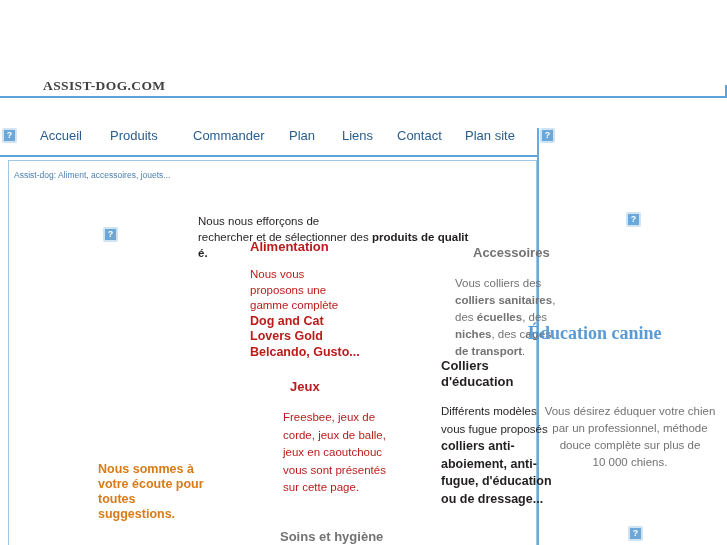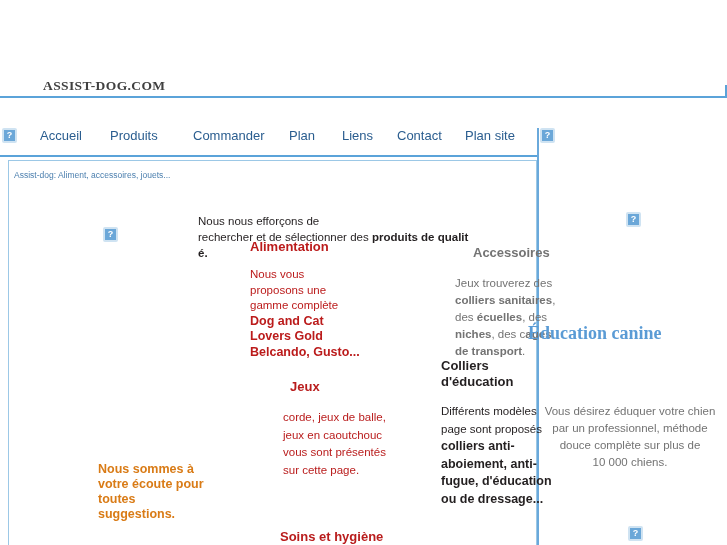--- a/index.html
+++ b/index.html
@@ -135,21 +135,21 @@
     font-size: 13px;
     white-space: nowrap;
   }
   .body-sm { font-size: 11.5px; }
 
   .c-black { color: #231f20; }
   .c-red   { color: #bb1b1b; }
   .c-blue  { color: #737373; margin-top: 16px; }
   .c-green { color: #b91c1c; }
   .c-orange{ color: #d97b16; }
-  .c-navy  { color: #b91c1c; }
+  .c-navy  { color: #737373; }
   .c-eduhd { color: #5a9bd5; }
 
   .bold { font-weight: bold; }
 </style>
 </head>
 <body>
 
 <div id="site-header">
   <div id="site-title">ASSIST-DOG.COM</div>
   <div id="header-rule"></div>
@@ -190,50 +190,51 @@
   <div>Nous vous</div>
   <div>proposons une</div>
   <div>gamme complète</div>
   <div class="bold" style="font-size:12.5px">Dog and Cat</div>
   <div class="bold" style="font-size:12.5px">Lovers Gold</div>
   <div class="bold" style="font-size:12.5px">Belcando, Gusto...</div>
 </div>
 
 <div class="txt-block heading c-blue" style="left:473px; top:229px; width:124px;">Accessoires</div>
 <div class="txt-block c-blue body-sm" style="left:455px; top:259px; width:160px; line-height:17px;">
-  <div>Jeux trouverez des</div>
+  <div>Vous colliers des</div>
   <div><span class="bold">colliers sanitaires</span><span>,</span></div>
   <div><span>des </span><span class="bold">écuelles</span><span>, des</span></div>
   <div><span class="bold">niches</span><span>, des c</span><span class="bold">ages</span></div>
   <div><span class="bold">de transport</span><span>.</span></div>
 </div>
 
 <div class="txt-block c-eduhd" style="left:528px; top:326px; width:150px; font-family:'Liberation Serif', serif; font-size:18px; font-weight:bold;">Éducation canine</div>
 <div class="txt-block c-blue body-sm" style="left:533px; top:387px; width:194px; line-height:17px; text-align:center;">
   <div>Vous désirez éduquer votre chien</div>
   <div>par un professionnel, méthode</div>
   <div>douce complète sur plus de</div>
   <div>10 000 chiens.</div>
 </div>
 
 <div class="txt-block heading c-black" style="left:441px; top:358px; width:125px; line-height:16px;">
   <div>Colliers</div>
   <div>d'éducation</div>
 </div>
 <div class="txt-block c-black body-sm" style="left:441px; top:403px; width:125px; line-height:17.5px;">
   <div>Différents modèles</div>
-  <div>page sont proposés</div>
+  <div>vous fugue proposés</div>
   <div class="bold" style="font-size:12.5px">colliers anti-</div>
   <div class="bold" style="font-size:12.5px">aboiement, anti-</div>
   <div class="bold" style="font-size:12.5px">fugue, d'éducation</div>
   <div class="bold" style="font-size:12.5px">ou de dressage...</div>
 </div>
 
 <div class="txt-block heading c-green" style="left:290px; top:379px; width:120px;">Jeux</div>
 <div class="txt-block c-green body-sm" style="left:283px; top:409px; width:135px; line-height:17.5px;">
+  <div>Freesbee, jeux de</div>
   <div>corde, jeux de balle,</div>
   <div>jeux en caoutchouc</div>
   <div>vous sont présentés</div>
   <div>sur cette page.</div>
 </div>
 
 <div class="txt-block c-orange bold" style="left:98px; top:462px; width:145px; font-size:12.5px; line-height:15px;">
   <div>Nous sommes à</div>
   <div>votre écoute pour</div>
   <div>toutes</div>

